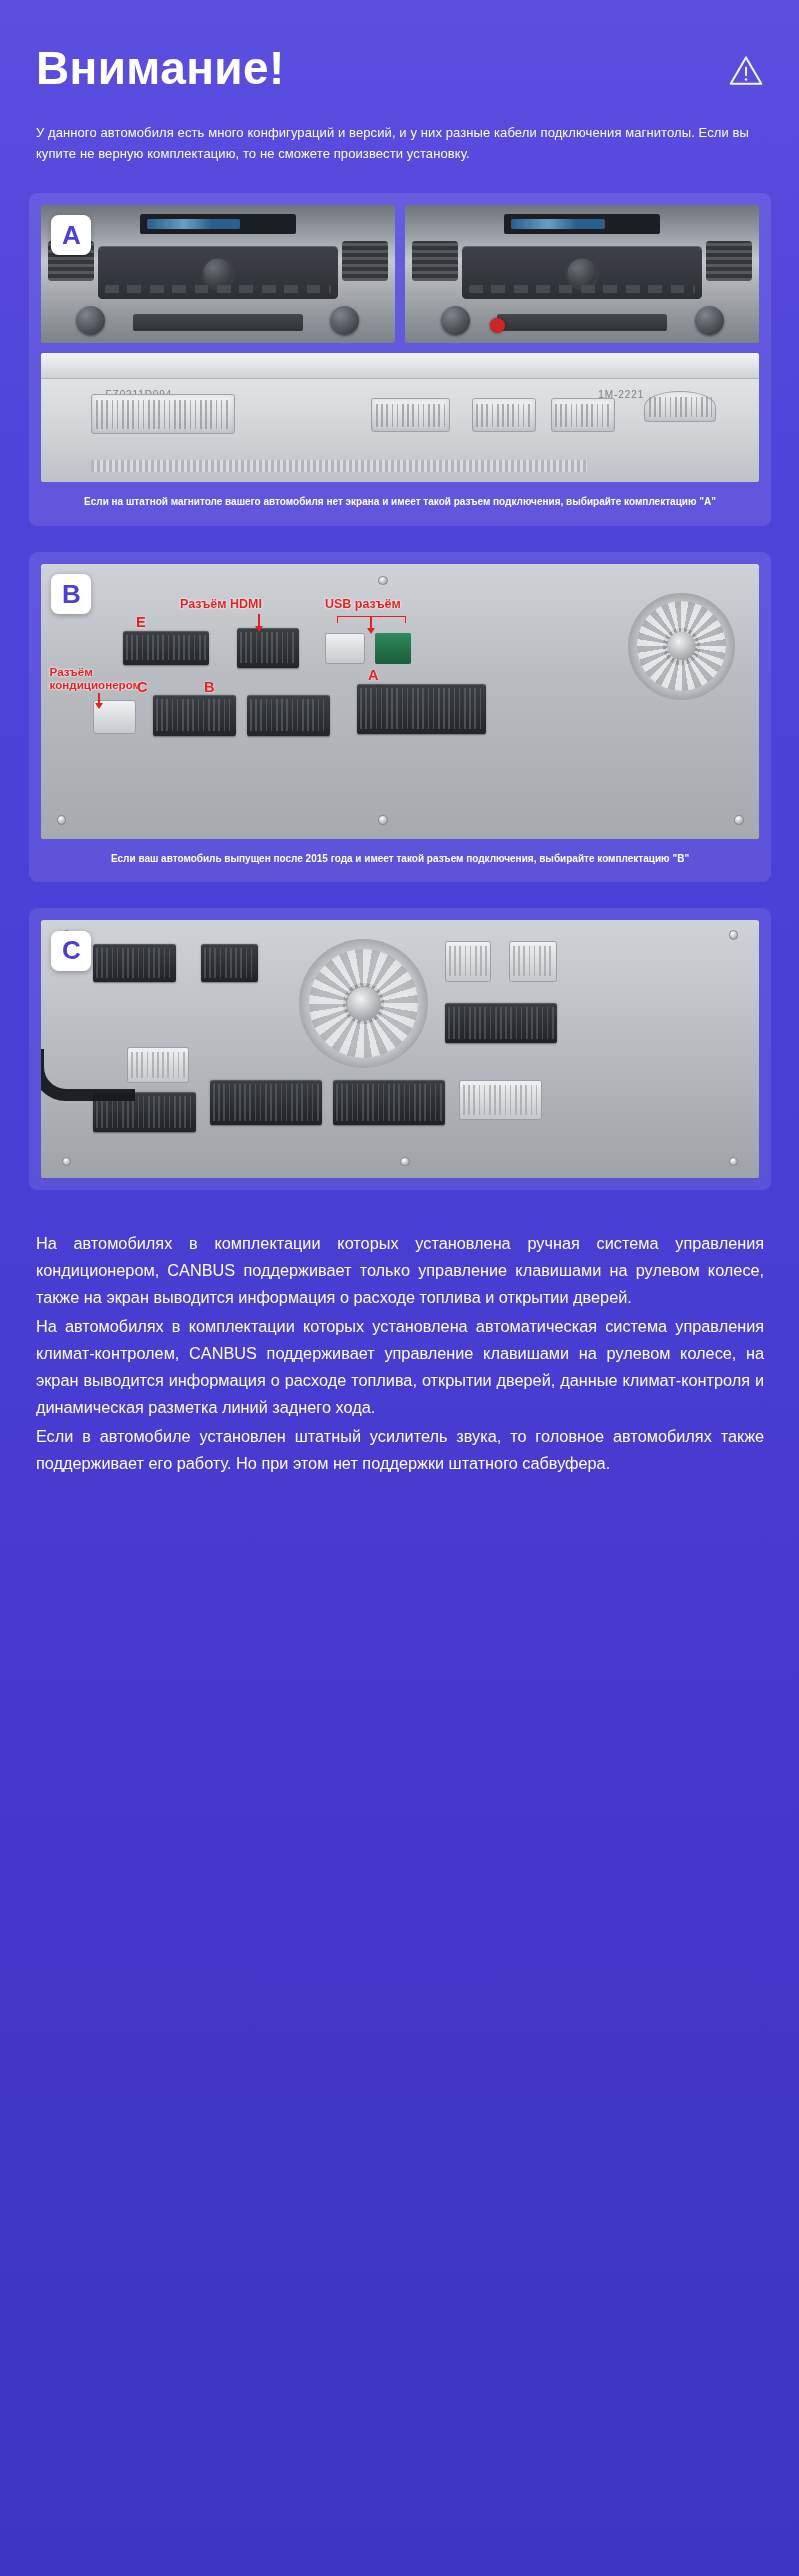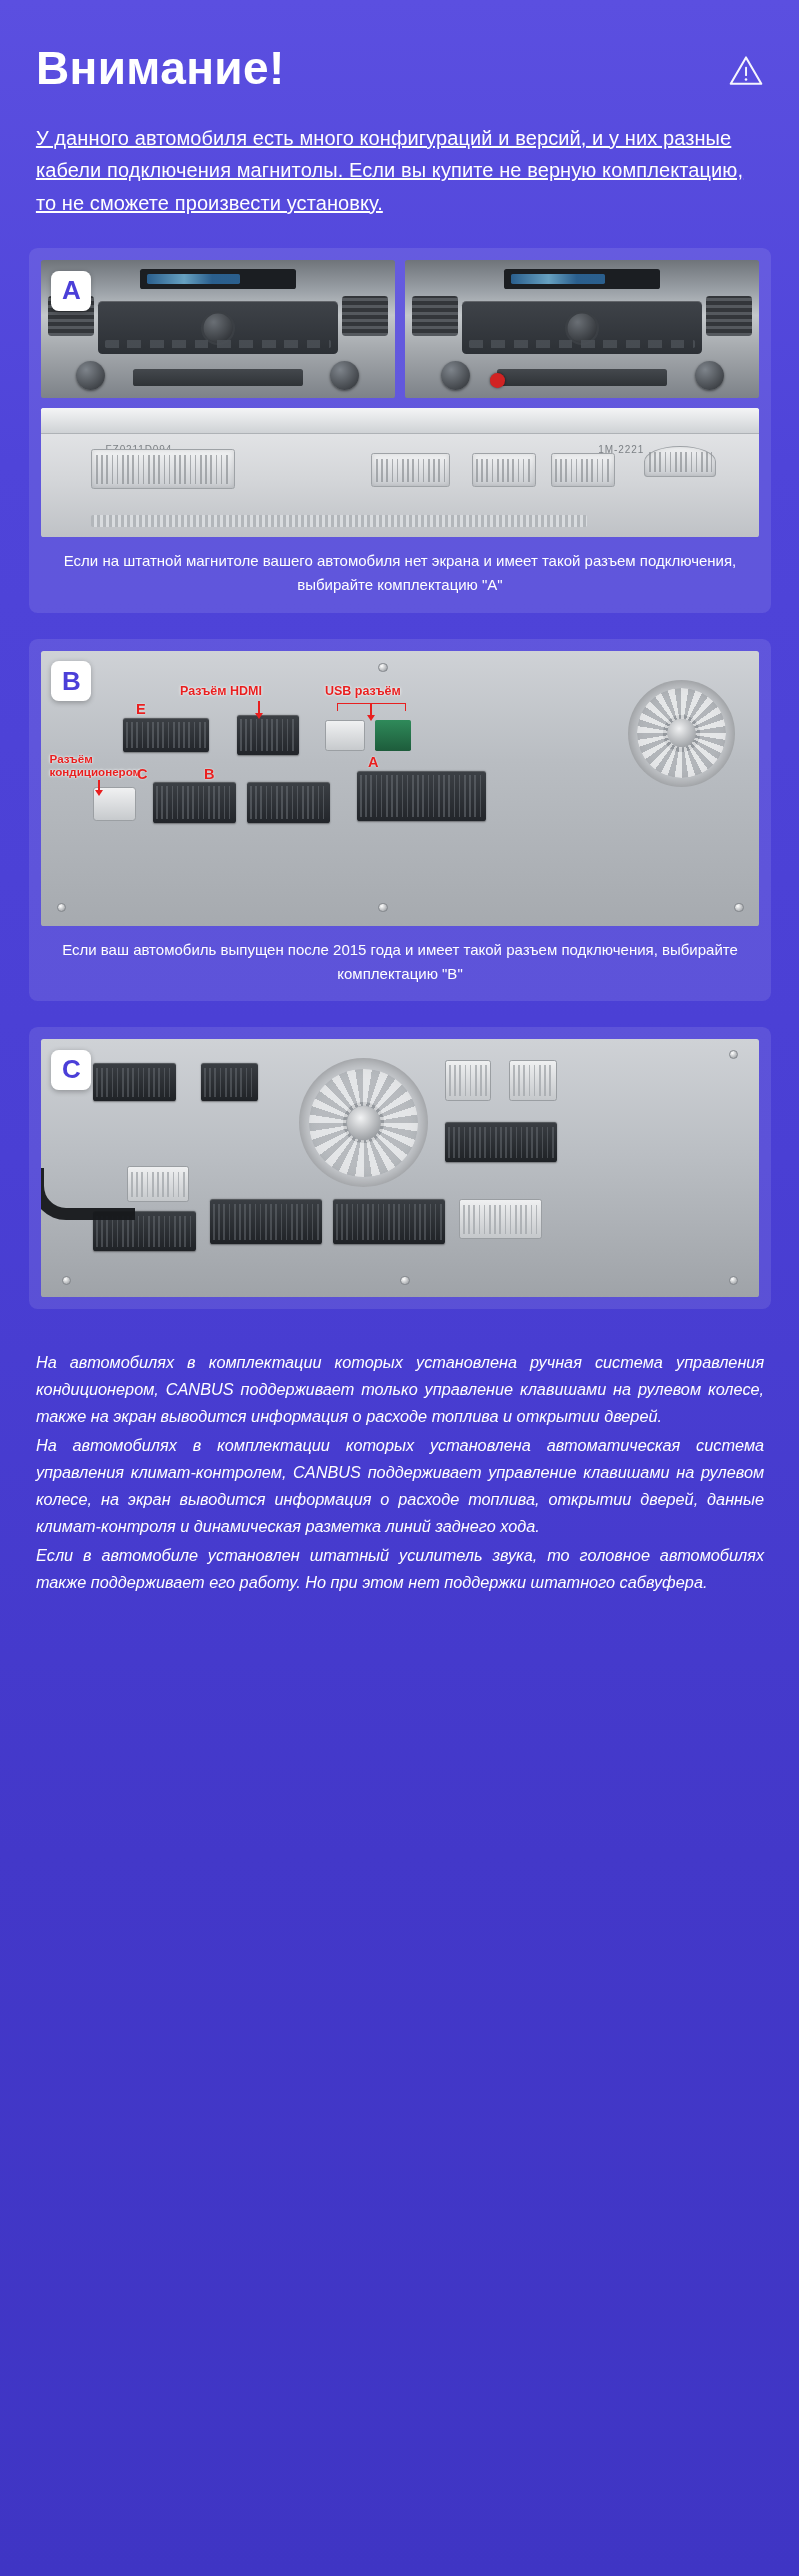--- a/index.html
+++ b/index.html
@@ -29,25 +29,24 @@
     letter-spacing: 0.4px;
     line-height: 1;
   }
   .warn-icon {
     margin-top: 8.6px;
     opacity: .95;
   }
 
   .intro {
     margin: 31px 6.9px 0 6.9px;
-    font-size: 20px;
+    font-size: 13px;
     line-height: 1.62;
     font-weight: 500;
     letter-spacing: 0.1px;
-    text-decoration: underline;
   }
 
   
   .card {
     position: relative;
     margin: 26px 0 0 0;
     background: rgba(255,255,255,.10);
     border-radius: 8.6px;
     padding: 12px;
   }
@@ -73,24 +72,24 @@
 
   .photo-row { display: flex; gap: 10.3px; }
   .photo {
     position: relative;
     overflow: hidden;
     border-radius: 2.6px;
     background: #b9bcc0;
   }
   .caption {
     margin: 12px 5.2px 3.4px 5.2px;
-    font-size: 15px;
+    font-size: 10px;
     line-height: 1.6;
     text-align: center;
-    font-weight: 400;
+    font-weight: 700;
   }
 
   
   .dash {
     flex: 1 1 0;
     height: 138px;
     background:
       linear-gradient(180deg,#6f747a 0%, #9aa0a6 22%, #c4c8cb 40%, #a8acb0 62%, #7d8288 100%);
     position: relative;
   }
@@ -388,21 +387,21 @@
   }
 
   
   .footer {
     margin: 40px 6.9px 0 6.9px;
     font-size: 16.3px;
     line-height: 1.66;
     font-weight: 500;
     text-align: justify;
   }
-  .footer p { margin-bottom: 1.7px; font-style: italic; }
+  .footer p { margin-bottom: 1.7px; }
 </style>
 </head>
 <body>
 
 <div class="header">
   <div class="title">Внимание!</div>
   <div class="warn-icon">
     <svg width="36" height="34" viewBox="0 0 42 40" aria-hidden="true">
       <path d="M21 4 L39 35 L3 35 Z" fill="none" stroke="#ffffff" stroke-width="2.4" stroke-linejoin="round"></path>
       <rect x="19.9" y="15" width="2.3" height="11" rx="1" fill="#ffffff"></rect>

